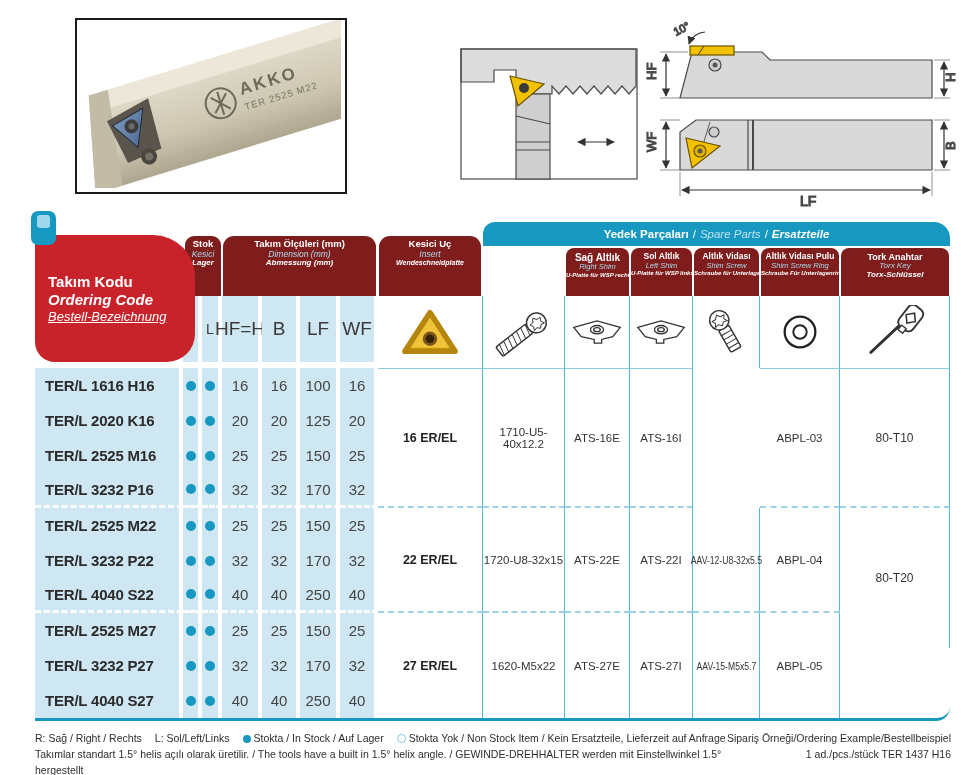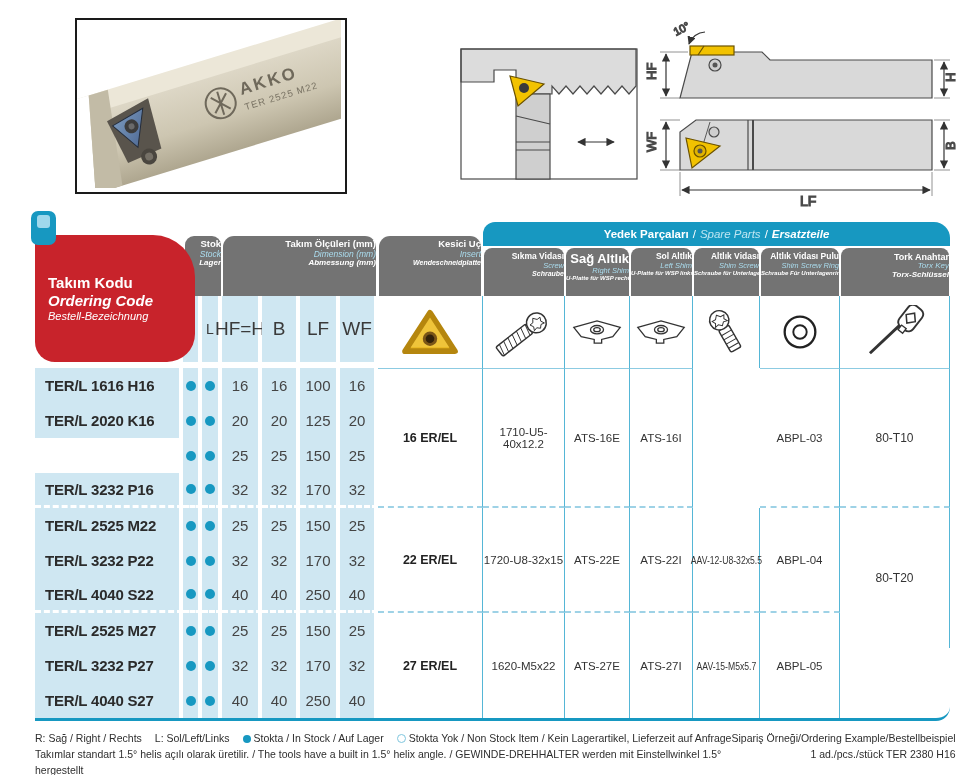--- a/index.html
+++ b/index.html
@@ -15,40 +15,40 @@
   
   .catalog{position:absolute;left:35px;top:222px;width:915px;}
   .catalog-clip{overflow:hidden;border-bottom:3px solid #1798c1;border-radius:0 0 14px 0;}
   .hdr{display:grid;grid-template-columns:148px 19px 20px 40px 38px 40px 38px 105px 82px 65px 63px 67px 80px 110px;
        grid-template-rows:26px 48px 72px;position:relative;}
   .banner{grid-column:9 / 15;grid-row:1;background:#1798c1;color:#fff;
     border-radius:12px 16px 0 0;margin-bottom:2px;display:flex;align-items:center;justify-content:center;
     font-size:11.5px;gap:4px;}
   .banner .en{font-style:italic;color:#bfe6f2;}
   .banner .de{font-style:italic;font-weight:bold;}
-  .tab{background:#737373;color:#fff;text-align:right;line-height:1.12;padding-top:3px;}
+  .tab{background:#7f1d1d;color:#fff;text-align:center;line-height:1.12;padding-top:3px;}
   .tab .l1{font-weight:bold;font-size:9.5px;}
   .tab .l2{font-style:italic;font-size:8.5px;color:#aadcee;}
   .tab .l3{font-style:italic;font-weight:bold;font-size:8px;}
   .tab-stok{grid-column:2/4;grid-row:1/3;margin:14px 1px 0 2px;border-radius:9px 9px 0 0;}
   .tab-dims{grid-column:4/8;grid-row:1/3;margin:14px 2px 0 1px;border-radius:11px 11px 0 0;}
   .tab-insert{grid-column:8;grid-row:1/3;margin:14px 2px 0 1px;border-radius:11px 11px 0 0;}
   .sp-tab{grid-row:2;margin:0 1px;border-radius:8px 8px 0 0;padding-top:4px;}
   .sp-tab .l3{font-size:6px;white-space:nowrap;}
   .sp-tab:last-of-type{border-top-right-radius:13px;}
   .hc{display:flex;align-items:center;justify-content:center;}
   .hblue{grid-row:3;background:#cfe7f2;border-right:4px solid #fff;border-bottom:6px solid #fff;
     font-size:19px;color:#3a3a3a;}
   .hwhite{grid-row:3;background:#fff;border-right:1px solid #55b6d6;}
   .redbox{position:absolute;left:0;top:13px;width:147px;bottom:6px;background:#c8232b;z-index:1;
     border-radius:6px 42px 28px 20px;color:#fff;display:flex;flex-direction:column;justify-content:center;
     padding-left:13px;line-height:1.18;}
   .redbox .t1{font-weight:bold;font-size:15px;}
   .redbox .t2{font-weight:bold;font-style:italic;font-size:15px;}
-  .redbox .t3{font-style:italic;font-size:11px;}
+  .redbox .t3{font-style:italic;font-size:13px;text-decoration:underline;}
   .bookmark{position:absolute;left:-4px;top:-11px;width:25px;height:34px;background:#1798c1;
     border-radius:7px;z-index:2;}
   .bookmark .inner{position:absolute;left:6px;top:4px;width:13px;height:13px;background:#9fd8ec;border-radius:3px;}
   
   .grid{display:grid;grid-template-columns:148px 19px 20px 40px 38px 40px 38px 105px 82px 65px 63px 67px 80px 110px;
         grid-auto-rows:35px;}
   .c{display:flex;align-items:center;justify-content:center;}
   .blue{background:#cfe7f2;border-right:4px solid #fff;}
   .code{justify-content:flex-start;padding-left:10px;font-weight:bold;font-size:15px;color:#2b2b2b;letter-spacing:-0.2px;}
   .num{font-size:15px;color:#444;}
@@ -185,41 +185,36 @@
       <div class="banner">
         <span class="tr" style="font-weight:bold">Yedek Parçaları</span>
         <span>/</span>
         <span class="en">Spare Parts</span>
         <span>/</span>
         <span class="de">Ersatzteile</span>
       </div>
 
       <div class="tab tab-stok">
         <div class="l1">Stok</div>
-        <div class="l2">Stock</div>
+        <div class="l2">Kesici</div>
         <div class="l3">Lager</div>
       </div>
       <div class="tab tab-dims">
         <div class="l1">Takım Ölçüleri (mm)</div>
         <div class="l2">Dimension (mm)</div>
         <div class="l3">Abmessung (mm)</div>
       </div>
       <div class="tab tab-insert">
         <div class="l1">Kesici Uç</div>
         <div class="l2">Insert</div>
         <div class="l3" style="font-size:7px">Wendeschneidplatte</div>
       </div>
 
-      <div class="tab sp-tab" style="grid-column:9">
-        <div class="l1" style="font-size:8.5px">Sıkma Vidası</div>
-        <div class="l2" style="font-size:7.5px">Screw</div>
-        <div class="l3" style="font-size:7px">Schraube</div>
-      </div>
       <div class="tab sp-tab" style="grid-column:10">
-        <div class="l1" style="font-size:13px">Sağ Altlık</div>
+        <div class="l1" style="font-size:10px">Sağ Altlık</div>
         <div class="l2" style="font-size:7.5px">Right Shim</div>
         <div class="l3">U-Platte für WSP rechts</div>
       </div>
       <div class="tab sp-tab" style="grid-column:11">
         <div class="l1" style="font-size:8.5px">Sol Altlık</div>
         <div class="l2" style="font-size:7.5px">Left Shim</div>
         <div class="l3">U-Platte für WSP links</div>
       </div>
       <div class="tab sp-tab" style="grid-column:12">
         <div class="l1" style="font-size:8.5px">Altlık Vidası</div>
@@ -325,20 +320,21 @@
           <span class="d"></span>
         </div>
       <div class="c blue dotc" style="grid-area:2/3">
           <span class="d"></span>
         </div>
       <div class="c blue num" style="grid-area:2/4">20</div>
       <div class="c blue num" style="grid-area:2/5">20</div>
       <div class="c blue num" style="grid-area:2/6">125</div>
       <div class="c blue num" style="grid-area:2/7">20</div>
 
+      <div class="c blue code" style="grid-area:3/1">TER/L 2525 M16</div>
       <div class="c blue dotc" style="grid-area:3/2">
           <span class="d"></span>
         </div>
       <div class="c blue dotc" style="grid-area:3/3">
           <span class="d"></span>
         </div>
       <div class="c blue num" style="grid-area:3/4">25</div>
       <div class="c blue num" style="grid-area:3/5">25</div>
       <div class="c blue num" style="grid-area:3/6">150</div>
       <div class="c blue num" style="grid-area:3/7">25</div>
@@ -460,22 +456,22 @@
   <div class="f-left">
     <div class="f-line1">
       <span class="leg-item">R: Sağ / Right / Rechts</span>
       <span class="leg-item">L: Sol/Left/Links</span>
       <span class="leg-item">
           <span class="leg-dot"></span>
           <span>Stokta / In Stock / Auf Lager</span>
         </span>
       <span class="leg-item">
           <span class="leg-odot"></span>
-          <span>Stokta Yok / Non Stock Item / Kein Lagerartikel, Lieferzeit auf Anfrage</span>
+          <span>Stokta Yok / Non Stock Item / Kein Ersatzteile, Lieferzeit auf Anfrage</span>
         </span>
     </div>
     <div>Takımlar standart 1.5° helis açılı olarak üretilir. / The tools have a built in 1.5° helix angle. / GEWINDE-DREHHALTER werden mit Einstellwinkel 1.5° hergestellt</div>
   </div>
   <div class="f-right">
     <div>Sipariş Örneği/Ordering Example/Bestellbeispiel</div>
-    <div>1 ad./pcs./stück TER 2380 H16</div>
+    <div>1 ad./pcs./stück TER 1437 H16</div>
   </div>
 </div>
 
 </body></html>

